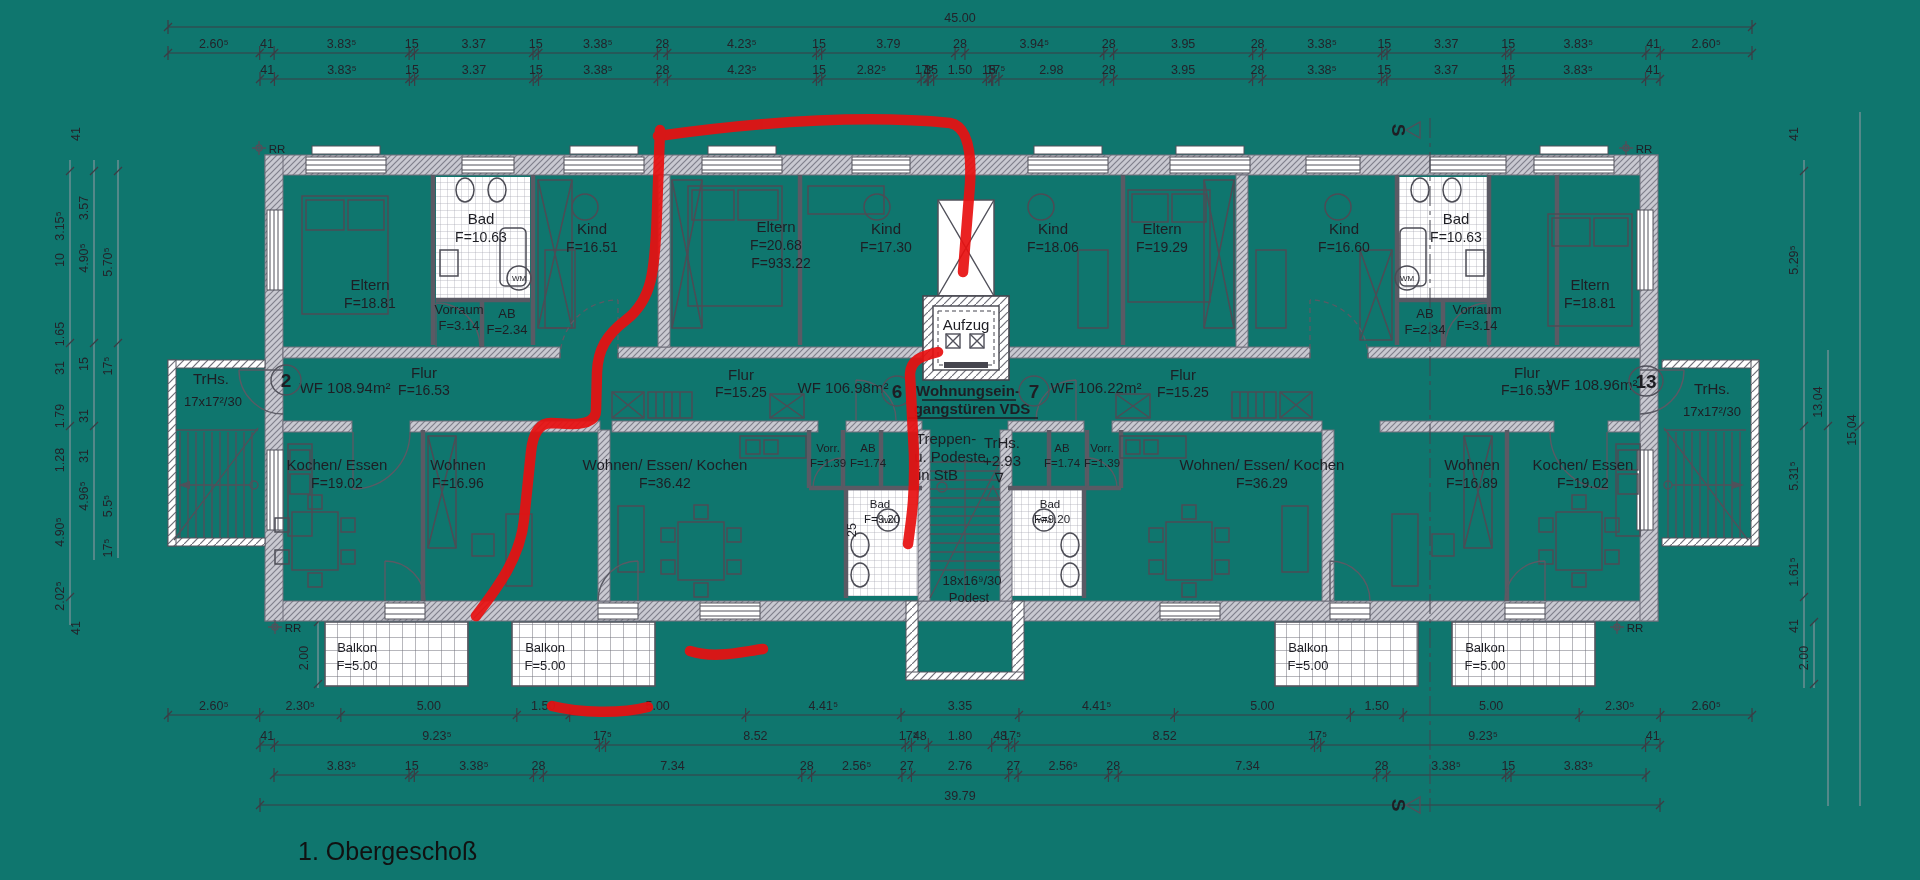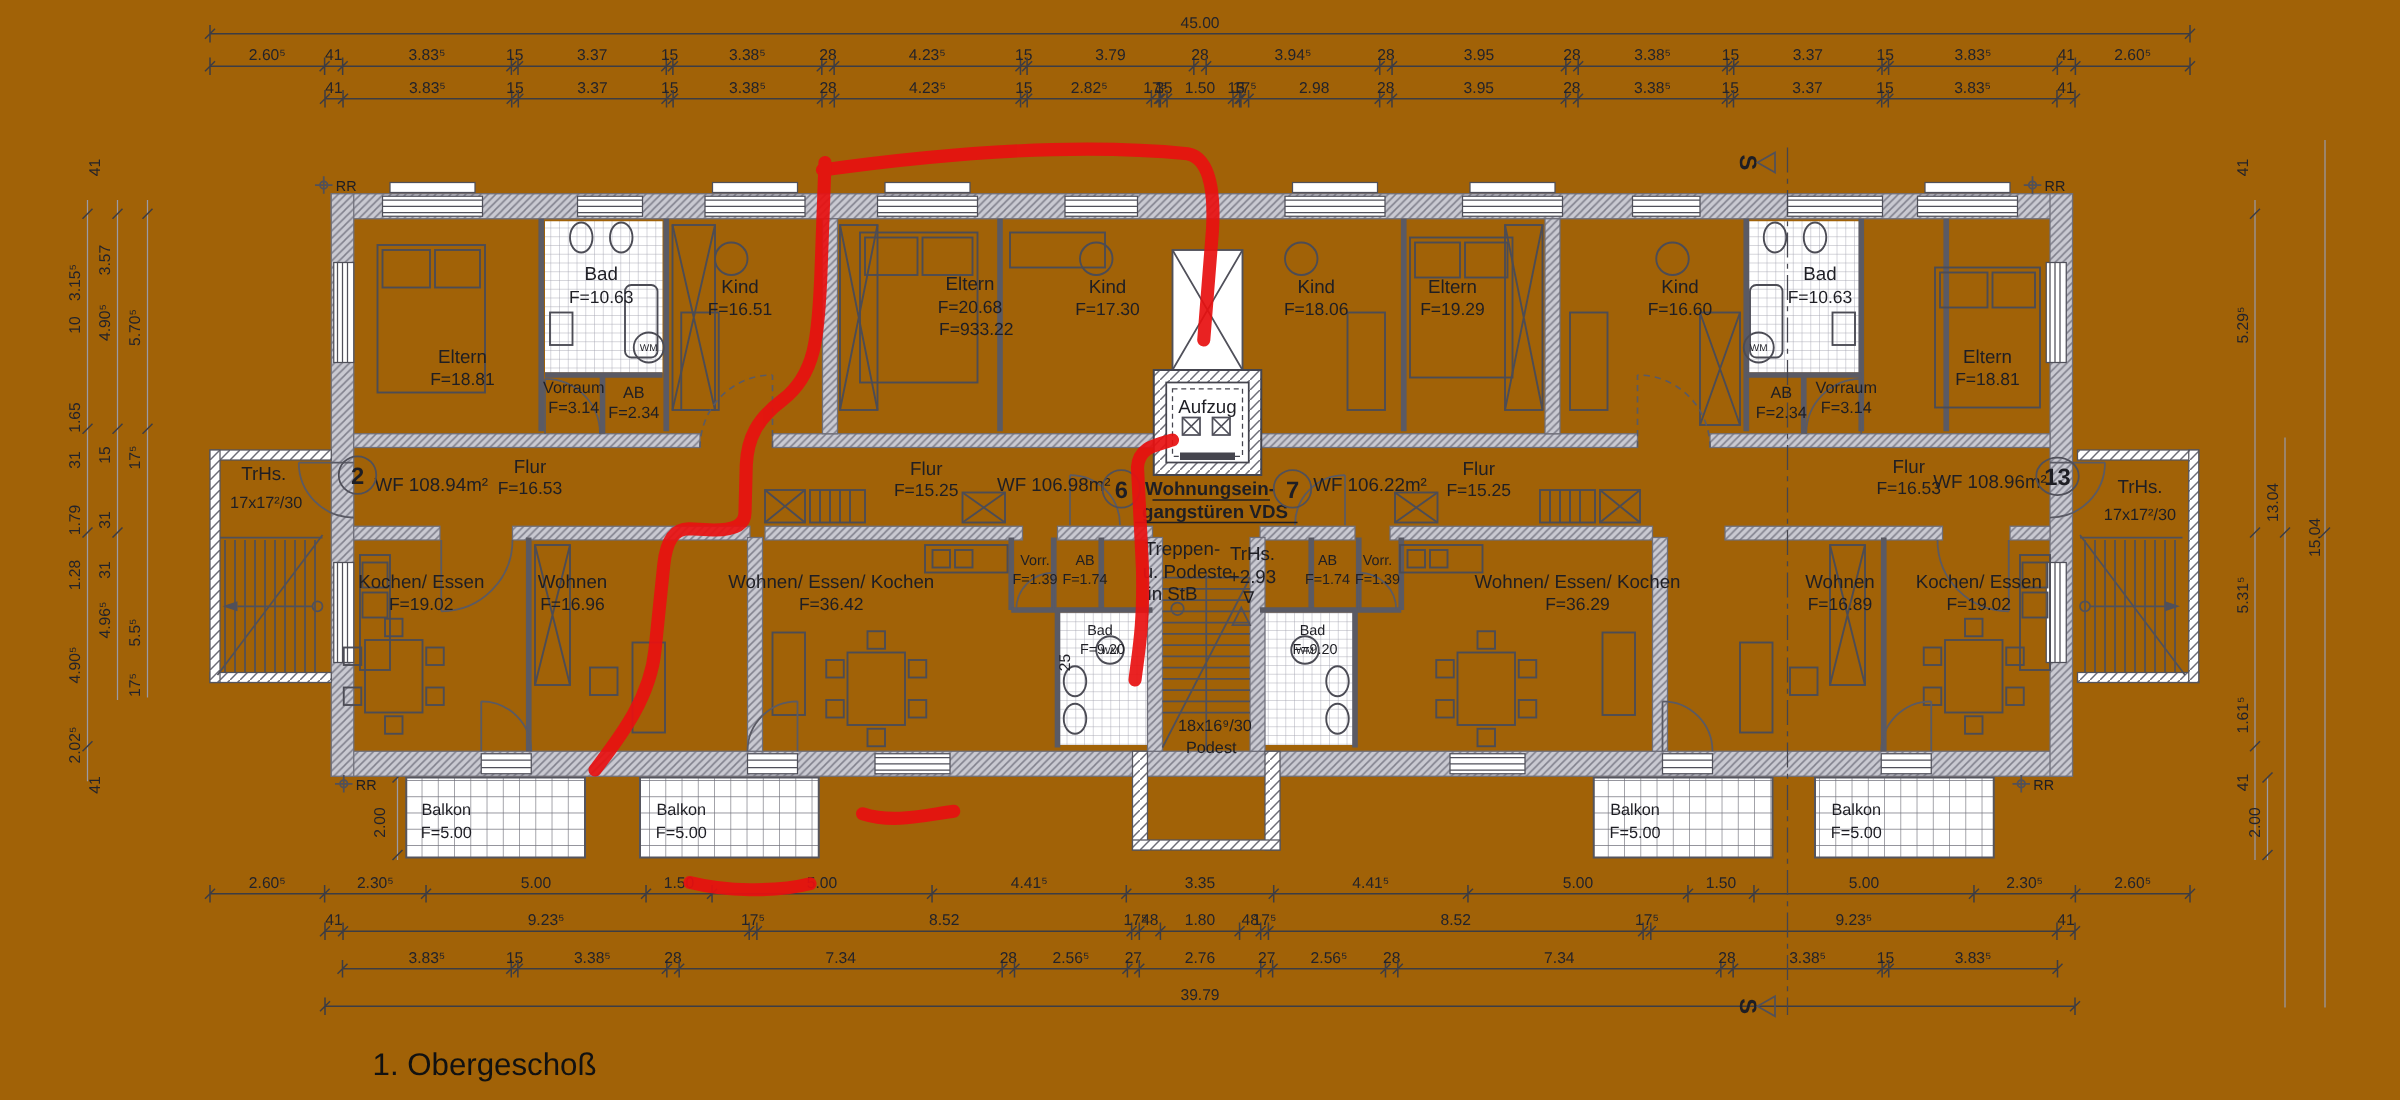--- a/index.html
+++ b/index.html
@@ -1,16 +1,16 @@
 <!DOCTYPE html>
 <html><head>
 <meta charset="utf-8">
 <style>
   html,body{margin:0;padding:0;background:#ffffff;}
-  .stage{position:relative;width:1920px;height:880px;background:#a16207;overflow:hidden;}
+  .stage{position:relative;width:1920px;height:880px;background:#0f766e;overflow:hidden;}
   svg{position:absolute;left:0;top:0;}
   svg text{font-family:"Liberation Sans","DejaVu Sans",sans-serif;fill:#1e1e24;}
   .rm{font-size:15px;text-anchor:middle;}
   .ar{font-size:14px;text-anchor:middle;}
   .sm{font-size:13px;text-anchor:middle;}
   .xs{font-size:11.5px;text-anchor:middle;}
   .tiny{font-size:8px;text-anchor:middle;}
   .dim{font-size:12.5px;fill:#23232a;}
   .mid{text-anchor:middle;}
   .dimline{stroke:#3c3c44;stroke-width:1.1;}

